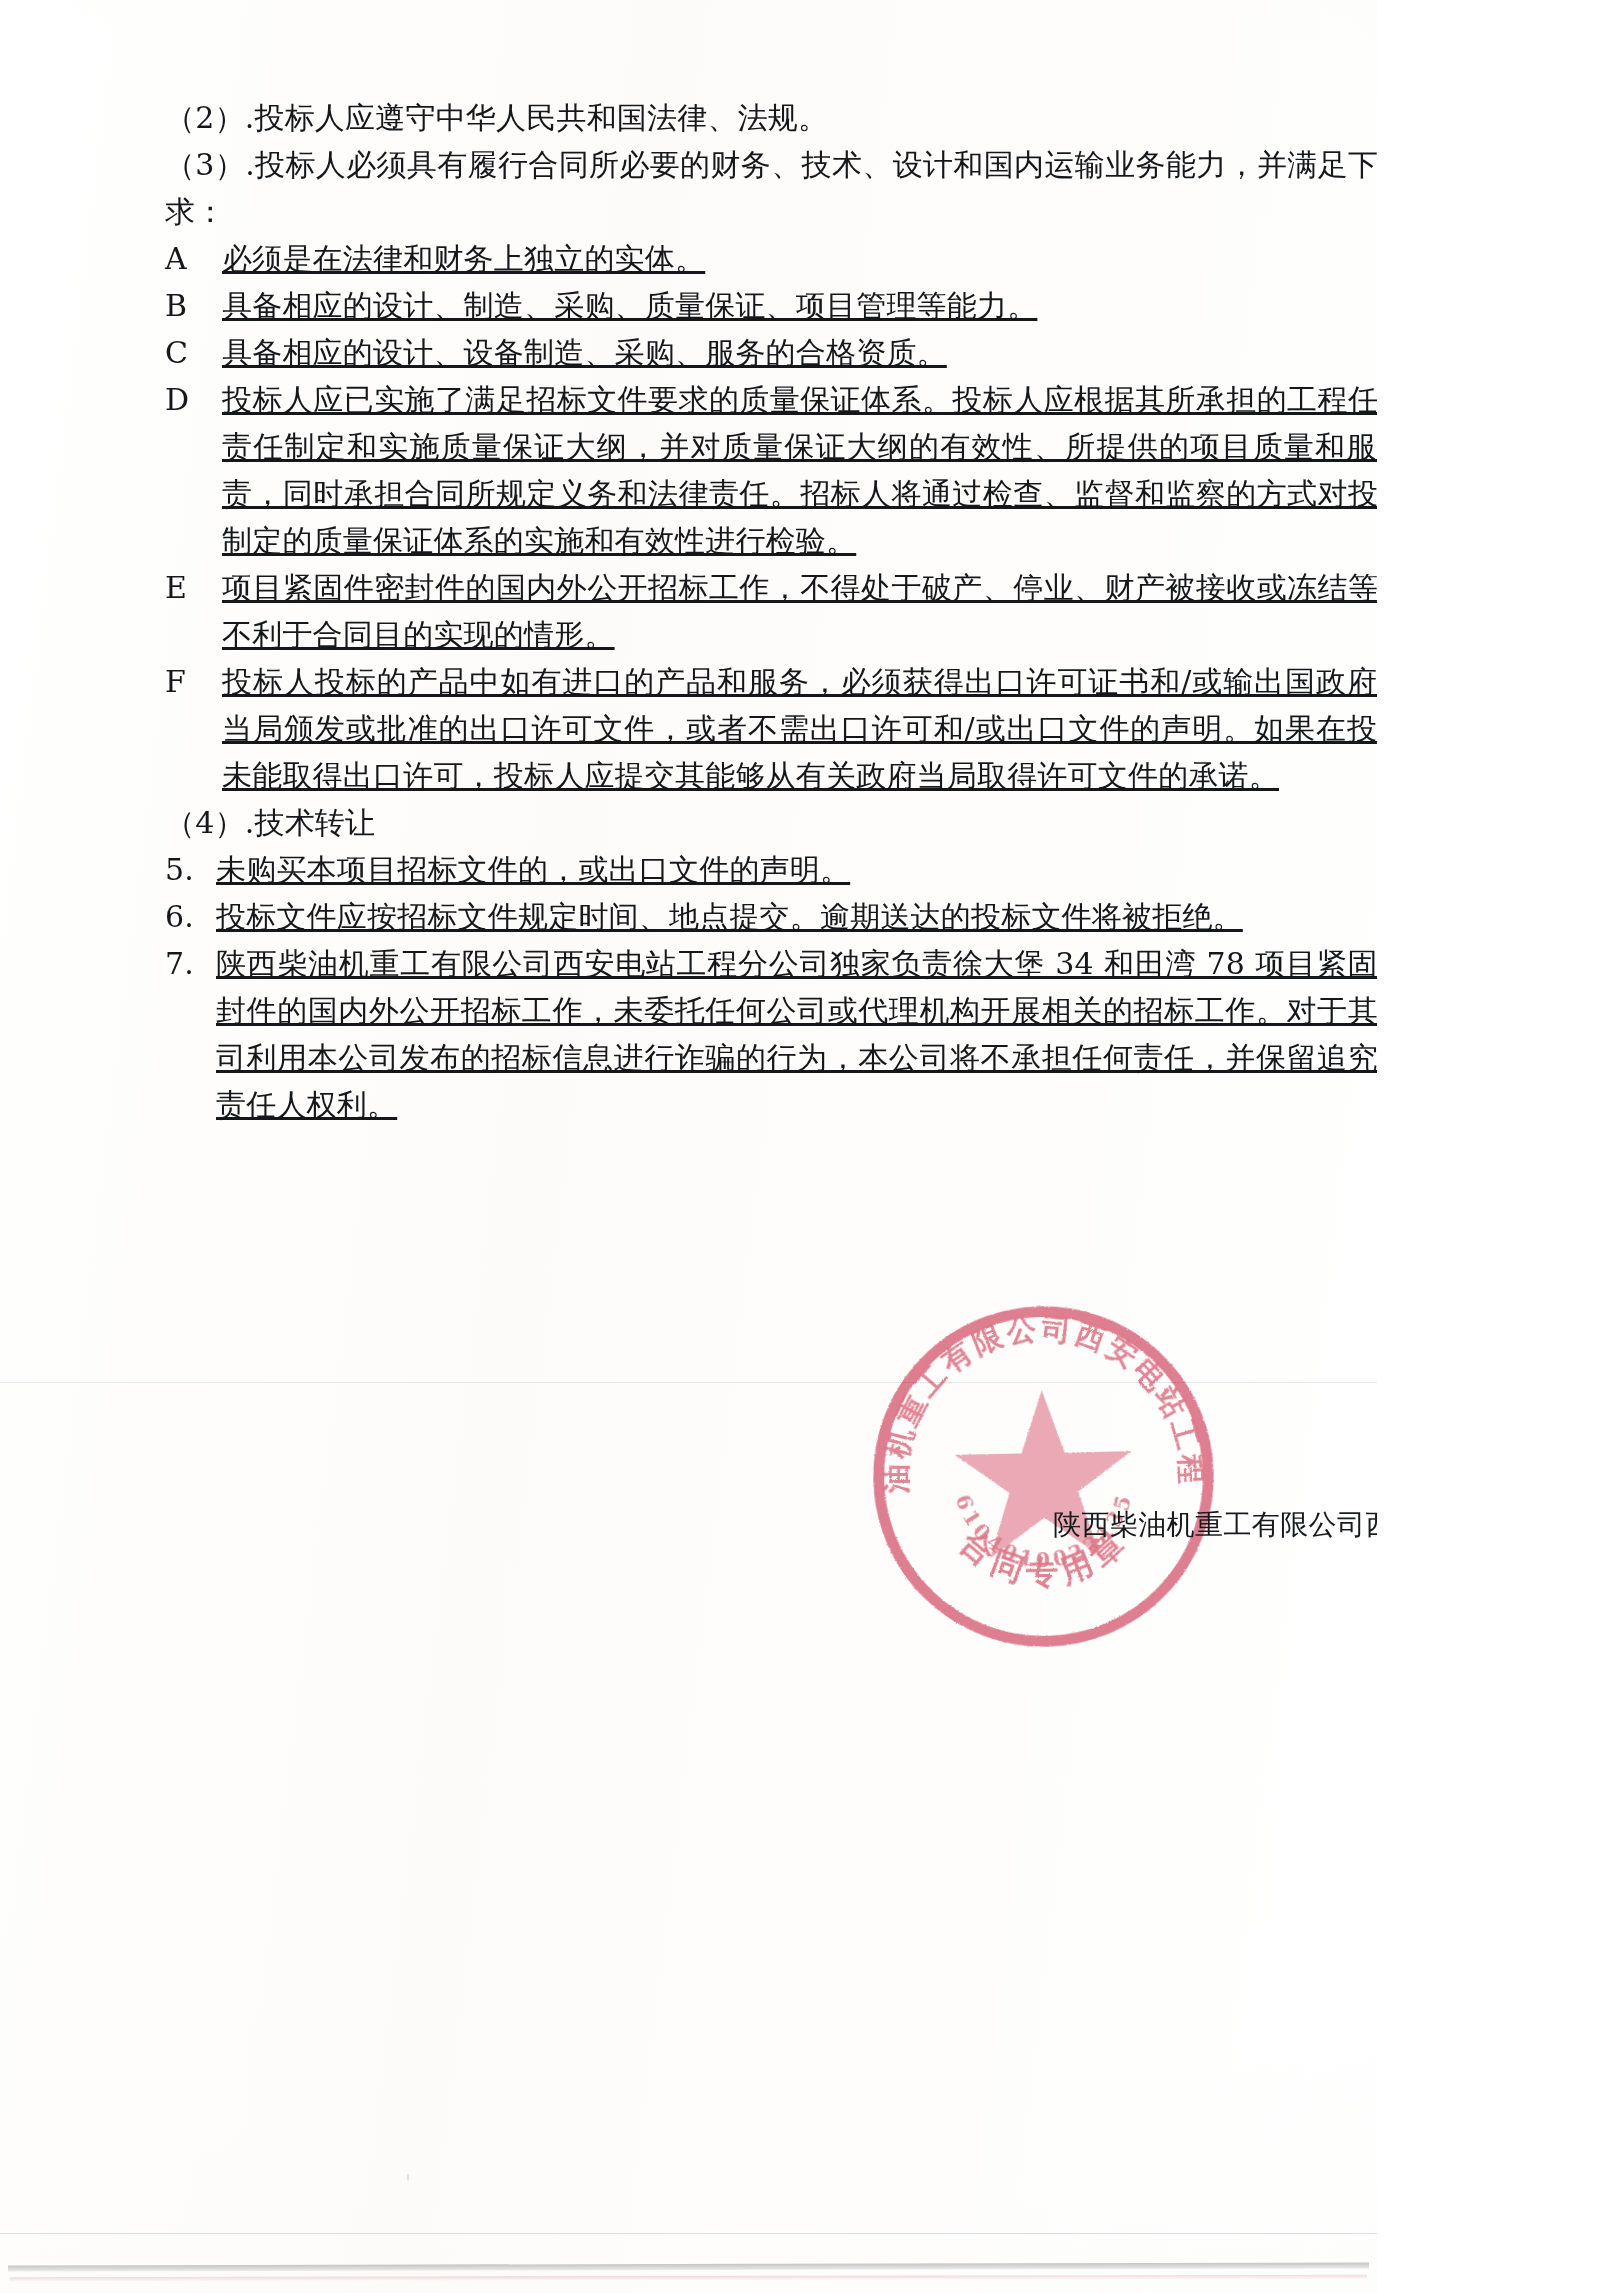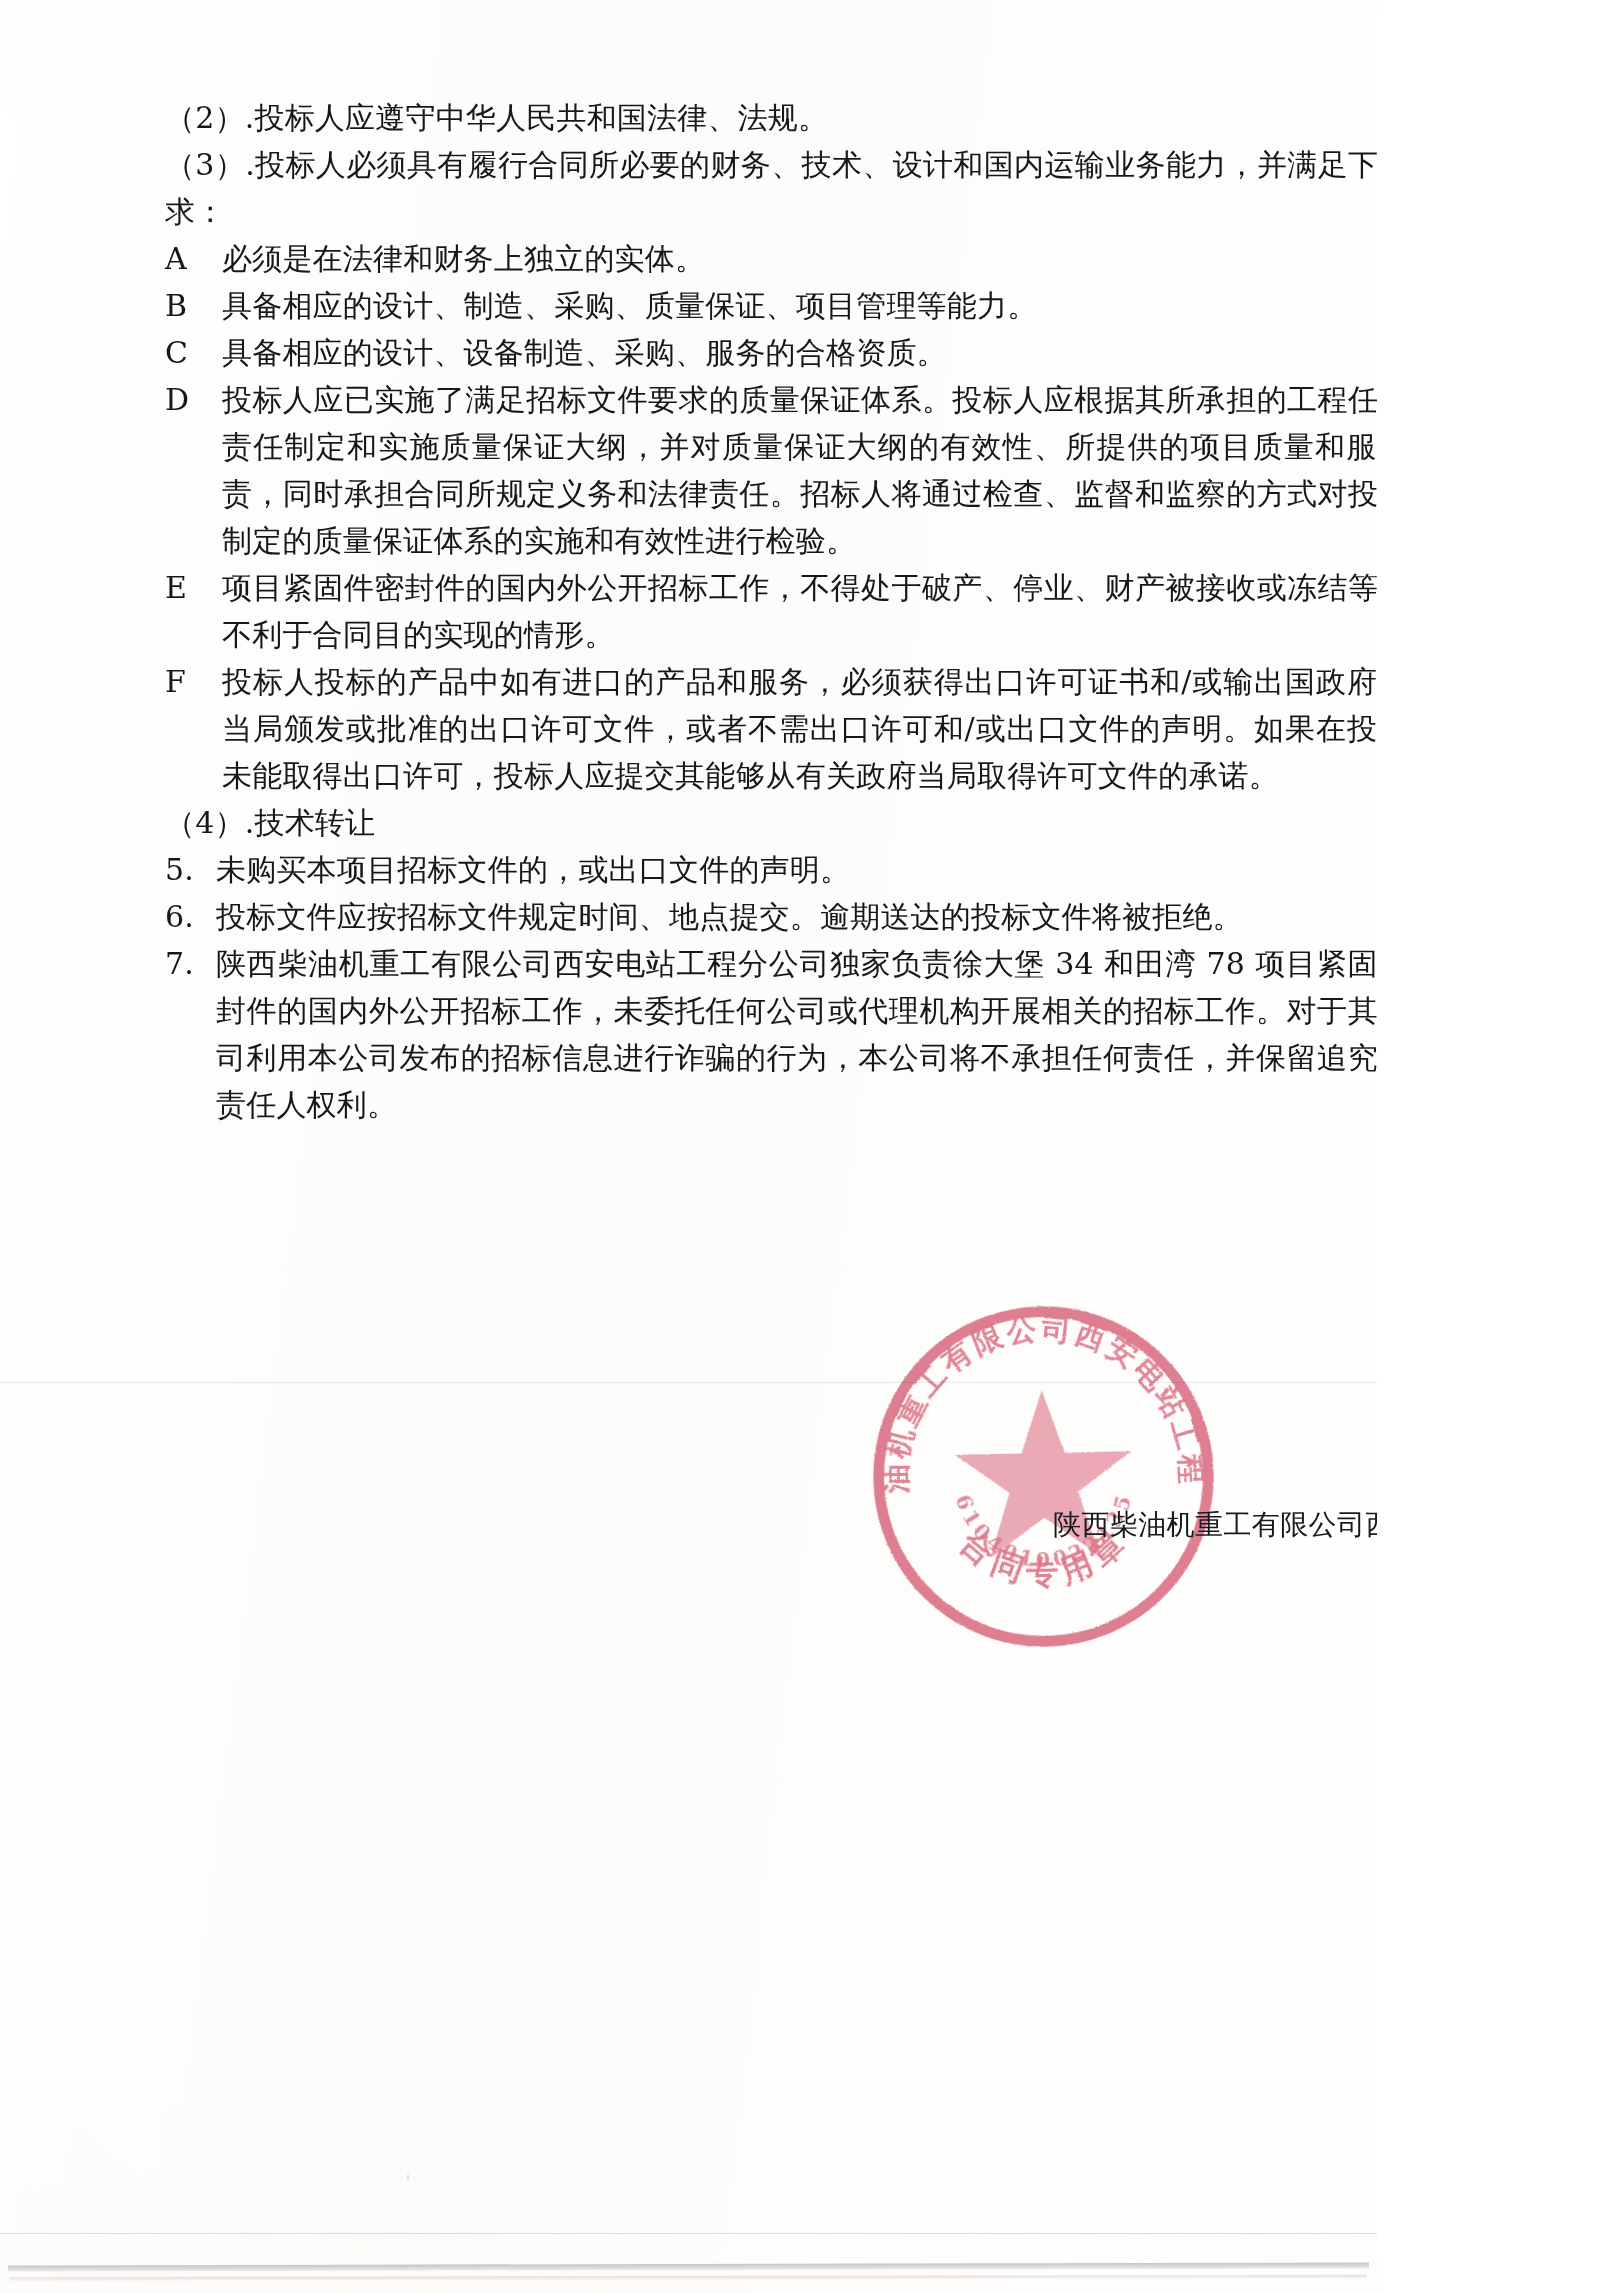--- a/index.html
+++ b/index.html
@@ -84,20 +84,21 @@
   }
   .item-marker {
     flex: 0 0 auto;
     min-width: 57px;
     white-space: pre;
   }
   .item-text {
     flex: 1 1 auto;
     text-align: justify;
     text-justify: inter-ideograph;
+    text-decoration: underline;
   }
   .item-marker.num { min-width: 51px; }
 
   
   .sign-block {
     position: absolute;
     left: 0;
     top: 1503px;
     width: 1621px;
     text-align: right;

